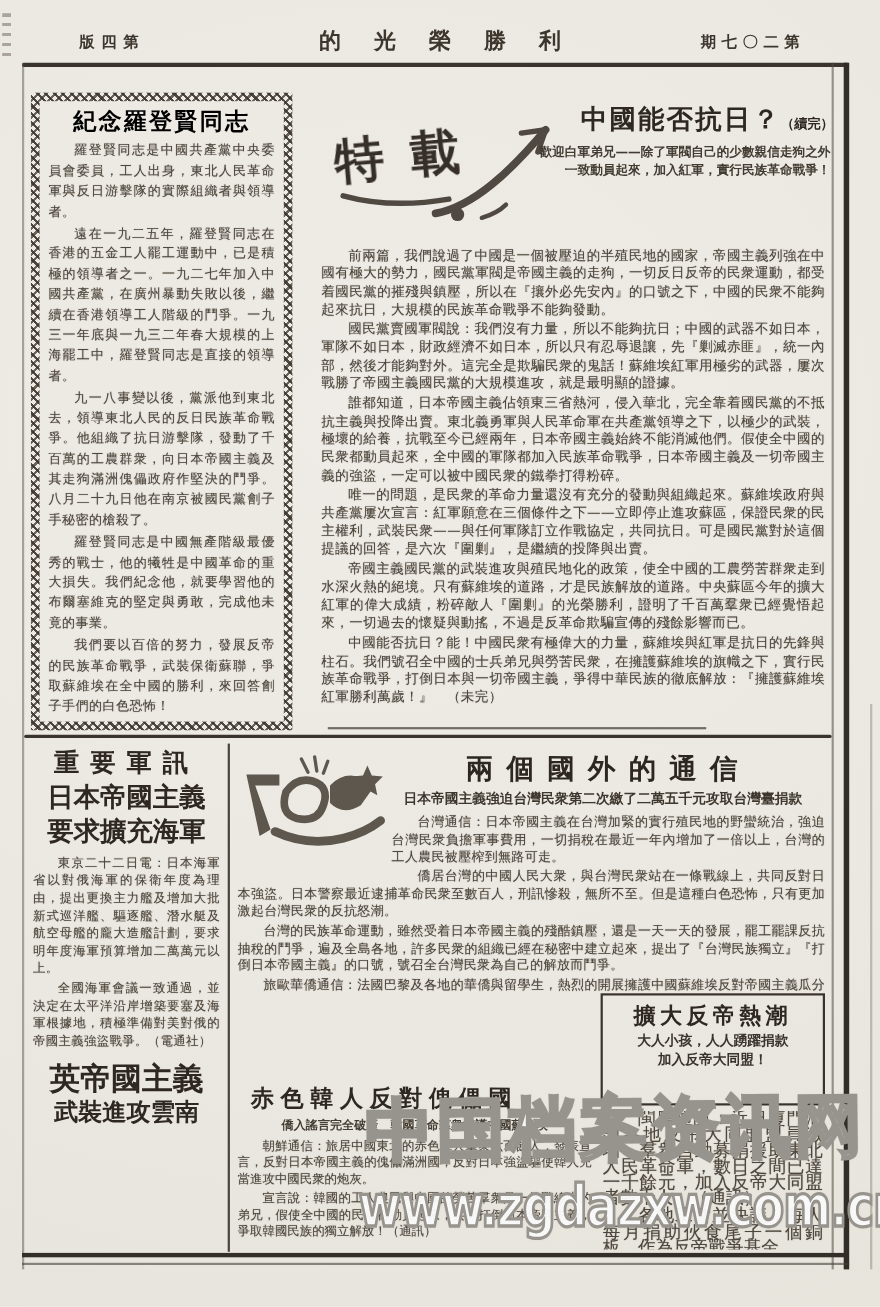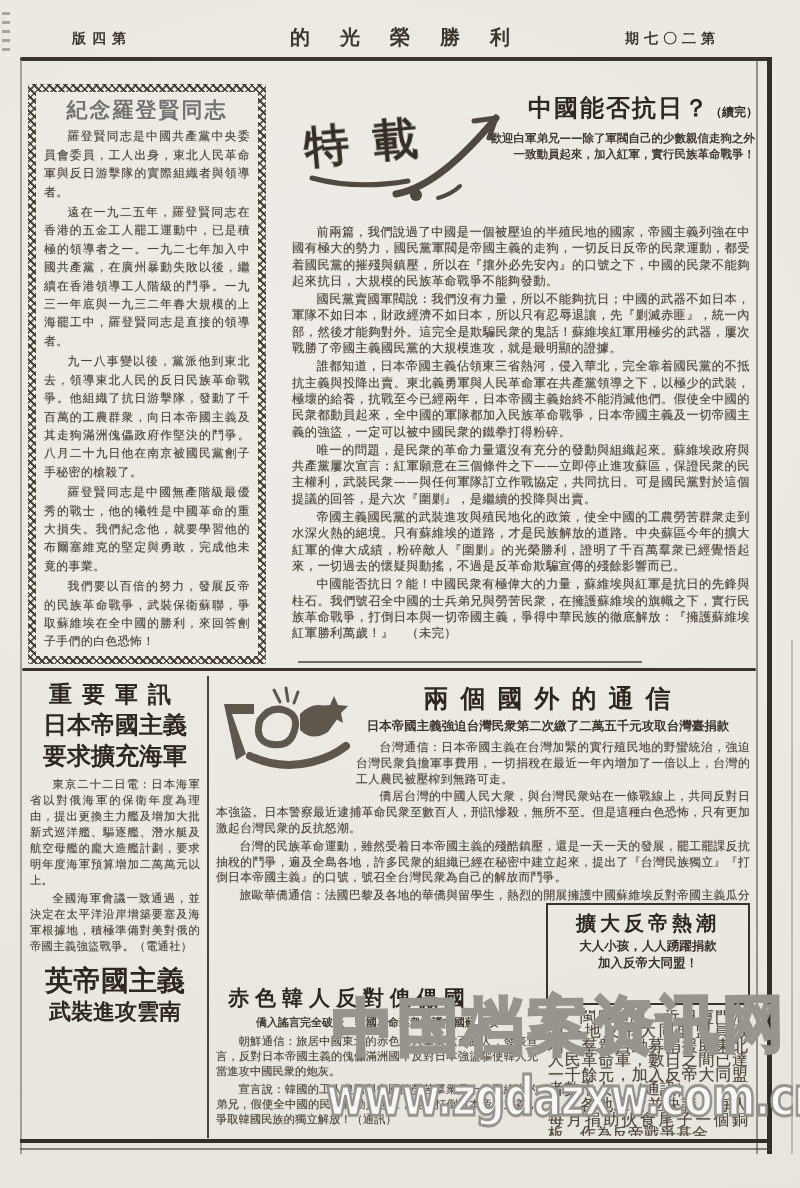--- a/index.html
+++ b/index.html
@@ -16,21 +16,21 @@
   .vline{background:#4a433a;}
   
   .hdr{font-weight:bold;color:#3c362d;filter:blur(.45px);}
   
   .ornate{background:
       repeating-linear-gradient(45deg, rgba(60,53,44,.9) 0 2px, rgba(60,53,44,0) 2px 5.5px),
       repeating-linear-gradient(-45deg, rgba(60,53,44,.75) 0 2px, rgba(60,53,44,0) 2px 5.5px);
       padding:8px;border-radius:2px;filter:blur(.25px);box-sizing:border-box;}
   .ornate-inner{background:#edeae4;padding:7px 8px;height:100%;box-sizing:border-box;overflow:hidden;}
   .l-title{font-size:21px;font-weight:bold;text-align:center;letter-spacing:2px;
-    color:#737373;filter:blur(.35px);margin:2px 0 8px;}
+    color:#000000;filter:blur(.35px);margin:2px 0 8px;}
   .l-body{font-size:11.8px;line-height:18.4px;letter-spacing:.5px;}
   
   .m-title{font-size:24px;font-weight:bold;color:#2e2821;letter-spacing:2px;
     text-align:right;filter:blur(.4px);white-space:nowrap;}
   .m-title small{font-size:12px;font-weight:bold;letter-spacing:0;}
   .m-sub{font-size:11.5px;font-weight:bold;line-height:15.5px;text-align:right;
     color:#423b31;filter:blur(.5px);}
   .m-body{font-size:12.3px;line-height:16.3px;letter-spacing:.4px;}
   
   .k-head{font-size:23px;font-weight:bold;text-align:center;color:#2e2821;
@@ -65,21 +65,21 @@
 </style>
 </head>
 <body>
 
 <div class="page">
 
   <div class="abs spine"></div>
 
   <div class="abs hdr" style="left:72px;top:30px;font-size:14px;letter-spacing:6px;">版四第</div>
   <div class="abs hdr serif" style="left:50%;top:24px;transform:translateX(-50%);font-size:20px;letter-spacing:30px;padding-left:30px;">的光榮勝利</div>
-  <div class="abs hdr" style="right:80px;top:30px;font-size:14px;letter-spacing:5px;text-align:center;">期七〇二第</div>
+  <div class="abs hdr" style="right:68px;top:30px;font-size:14px;letter-spacing:5px;text-align:center;">期七〇二第</div>
 
   <div class="abs hline blur2" style="left:20px;top:57px;width:752px;height:4px;"></div>
   <div class="abs" style="left:767px;top:57px;width:5px;height:1097px;background:#322d26;filter:blur(.3px);"></div>
   <div class="abs" style="left:756px;top:57px;width:2px;height:1097px;background:rgba(80,72,62,.55);"></div>
   <div class="abs" style="left:20px;top:57px;width:1.5px;height:1097px;background:rgba(80,72,62,.45);"></div>
   <div class="abs" style="left:20px;top:1139px;width:748px;height:4px;background:#332e27;filter:blur(.3px);"></div>
   <div class="abs" style="left:20px;top:1148px;width:752px;height:2px;background:rgba(70,63,54,.6);"></div>
   <div class="abs" style="left:791px;top:640px;width:2px;height:514px;background:rgba(120,112,100,.4);"></div>
 
   <div class="abs ornate" style="left:28px;top:84px;width:238px;height:580px;">

